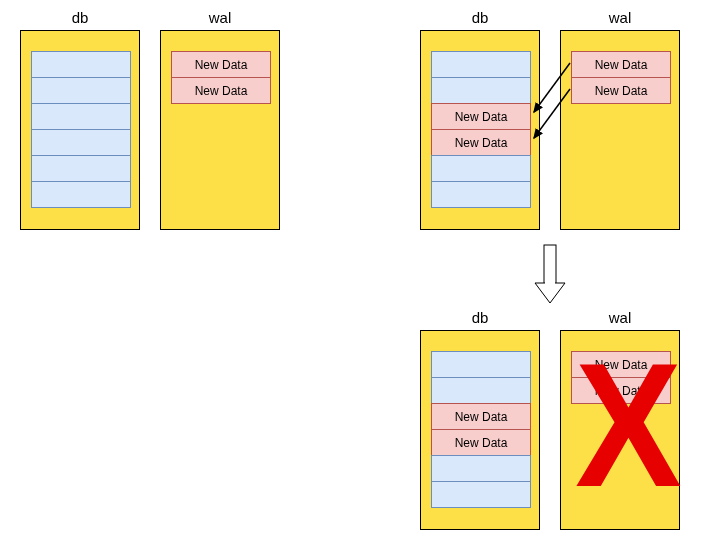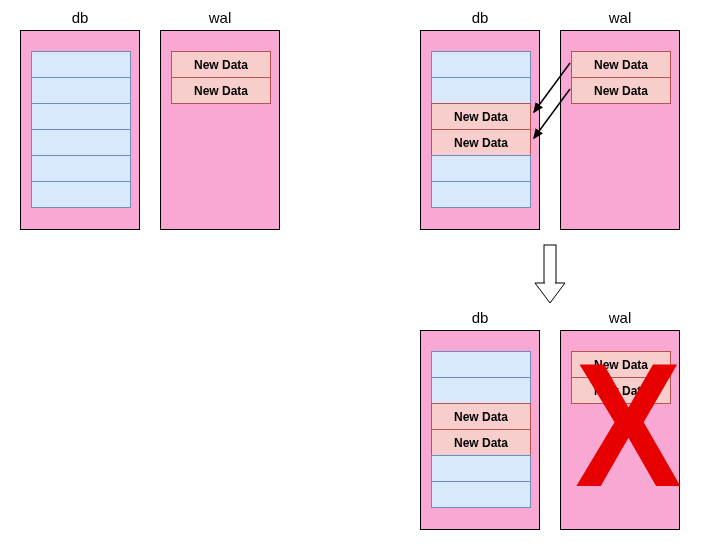--- a/index.html
+++ b/index.html
@@ -7,40 +7,39 @@
     padding: 0;
     font-family: Arial, sans-serif;
     background: #fff;
     width: 711px;
     height: 553px;
     position: relative;
   }
   .container-box {
     position: absolute;
     border: 1px solid #000;
-    background: #f9a8d4;
+    background: #fde047;
     box-sizing: border-box;
   }
   .box-title {
     position: absolute;
     top: -22px;
     width: 100%;
     text-align: center;
     font-size: 15px;
   }
   .row {
     position: absolute;
     box-sizing: border-box;
     border: 1px solid;
     height: 27px;
     display: flex;
     align-items: center;
     justify-content: center;
     font-size: 12px;
-    font-weight: bold;
   }
   .row.blue {
     background: #dae8fc;
     border-color: #6c8ebf;
   }
   .row.pink {
     background: #f8cecc;
     border-color: #b85450;
   }
   .big-x {

